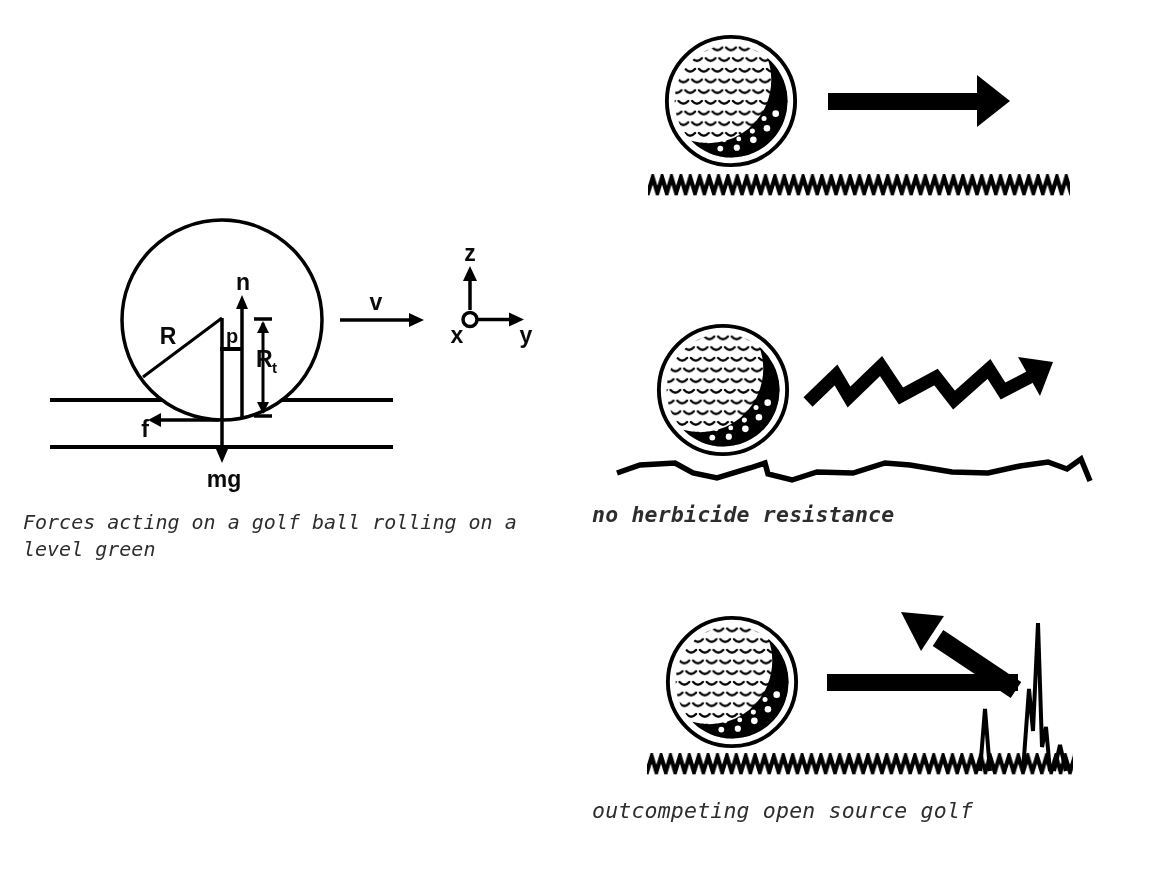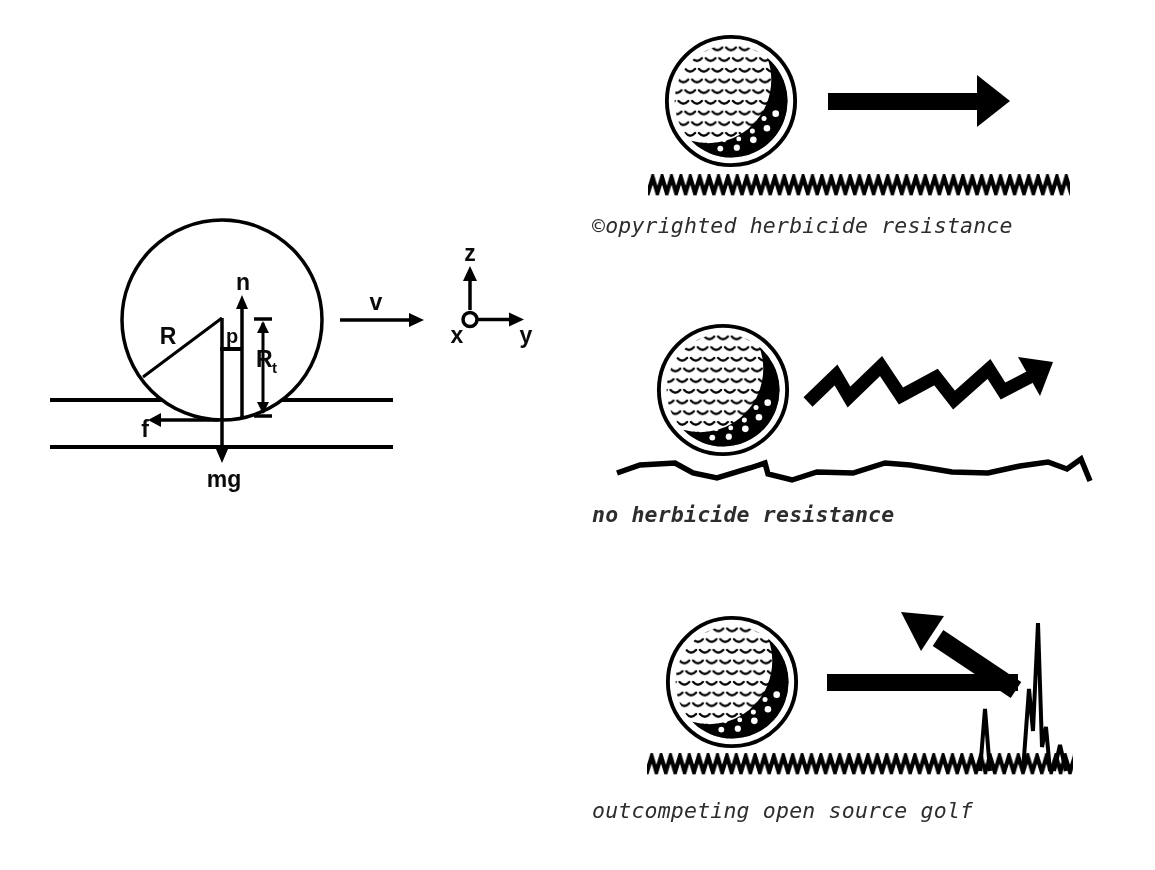--- a/index.html
+++ b/index.html
@@ -133,17 +133,17 @@
       <rect x="0" y="0" width="426" height="22" fill="url(#zigzag)"></rect>
     </g>
     <g fill="none" stroke="#000" stroke-width="4" stroke-linejoin="miter">
       <polyline points="980,771 985,709 990,771"></polyline>
       <polyline points="1023,771 1029,689 1033,731 1038,623 1042,747 1046,727 1050,771"></polyline>
       <polyline points="1054,771 1060,745 1066,771"></polyline>
     </g>
   </g>
 </svg>
 
-<div class="cap cap-right cap1">©opyrighted herbicide resistance</div>
+<div class="cap cap-left">Forces acting on a golf ball rolling on a level green</div>
 <div class="cap cap-right cap2">no herbicide resistance</div>
 <div class="cap cap-right cap3">outcompeting open source golf</div>
 
 </div>
 
 </body></html>

